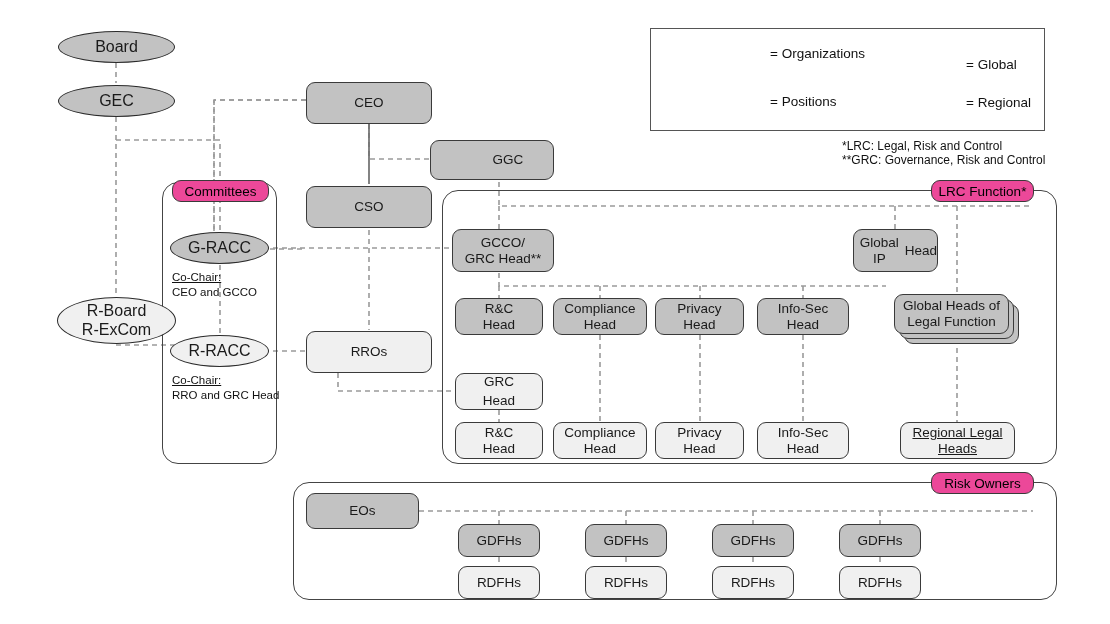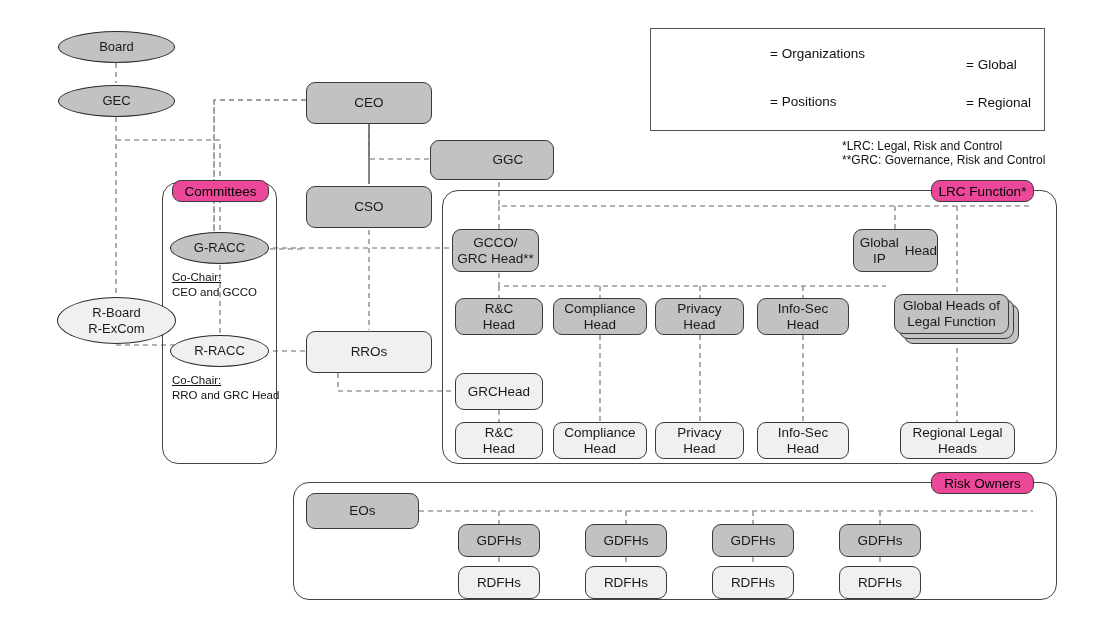--- a/index.html
+++ b/index.html
@@ -39,21 +39,21 @@
     font-size:13.5px;
   }
   .box.global{ background:#c2c2c2; }
   .box.regional{ background:#f0f0f0; }
 
   
   .ellipse{
     border:1.9px solid #2b2b2b;
     border-radius:50%;
     background:#ffffff;
-    font-size:13px;
+    font-size:16px;
   }
   .ellipse.global{ background:#c2c2c2; }
   .ellipse.regional{ background:#f0f0f0; }
 
   
   .panel{
     position:absolute;
     box-sizing:border-box;
     border:1.8px solid #444;
     border-radius:16px;
@@ -245,21 +245,21 @@
   </div>
 
   <div class="node box global" style="left:306px;top:82px;width:126px;height:42px;">CEO</div>
 
   <div class="node box global" style="left:306px;top:186px;width:126px;height:42px;">CSO</div>
 
   <div class="node box global" style="left:430px;top:140px;width:124px;height:40px;padding-left:32px;">GGC</div>
 
   <div class="node box regional" style="left:306px;top:331px;width:126px;height:42px;">RROs</div>
 
-  <div class="node box global" style="left:452px;top:229px;width:87px;height:43px;flex-direction:column;">
+  <div class="node box global" style="left:452px;top:229px;width:102px;height:43px;flex-direction:column;">
     <span>GCCO/</span>
     <span>GRC Head**</span>
   </div>
 
   <div class="node box global" style="left:853px;top:229px;width:85px;height:43px;">
     <span>Global IP</span>
     <span>Head</span>
   </div>
 
   <div class="stack" style="left:894px;top:294px;width:130px;height:54px;">
@@ -281,21 +281,21 @@
   </div>
   <div class="node box global" style="left:655px;top:298px;width:89px;height:37px;flex-direction:column;">
     <span>Privacy</span>
     <span>Head</span>
   </div>
   <div class="node box global" style="left:757px;top:298px;width:92px;height:37px;flex-direction:column;">
     <span>Info-Sec</span>
     <span>Head</span>
   </div>
 
-  <div class="node box regional" style="left:455px;top:373px;width:88px;height:37px;flex-direction:row;">
+  <div class="node box regional" style="left:455px;top:373px;width:88px;height:37px;flex-direction:column;justify-content:space-between;">
     <span>GRC</span>
     <span>Head</span>
   </div>
 
   <div class="node box regional" style="left:455px;top:422px;width:88px;height:37px;flex-direction:column;">
     <span>R&amp;C</span>
     <span>Head</span>
   </div>
   <div class="node box regional" style="left:553px;top:422px;width:94px;height:37px;flex-direction:column;">
     <span>Compliance</span>
@@ -303,21 +303,21 @@
   </div>
   <div class="node box regional" style="left:655px;top:422px;width:89px;height:37px;flex-direction:column;">
     <span>Privacy</span>
     <span>Head</span>
   </div>
   <div class="node box regional" style="left:757px;top:422px;width:92px;height:37px;flex-direction:column;">
     <span>Info-Sec</span>
     <span>Head</span>
   </div>
 
-  <div class="node box regional" style="left:900px;top:422px;width:115px;height:37px;flex-direction:column;">
+  <div class="node box regional" style="left:900px;top:422px;width:115px;height:37px;flex-direction:column;text-decoration:underline;">
     <span>Regional Legal</span>
     <span>Heads</span>
   </div>
 
   <div class="node box global" style="left:306px;top:493px;width:113px;height:36px;">EOs</div>
 
   <div class="node box global" style="left:458px;top:524px;width:82px;height:33px;">GDFHs</div>
   <div class="node box global" style="left:585px;top:524px;width:82px;height:33px;">GDFHs</div>
   <div class="node box global" style="left:712px;top:524px;width:82px;height:33px;">GDFHs</div>
   <div class="node box global" style="left:839px;top:524px;width:82px;height:33px;">GDFHs</div>

